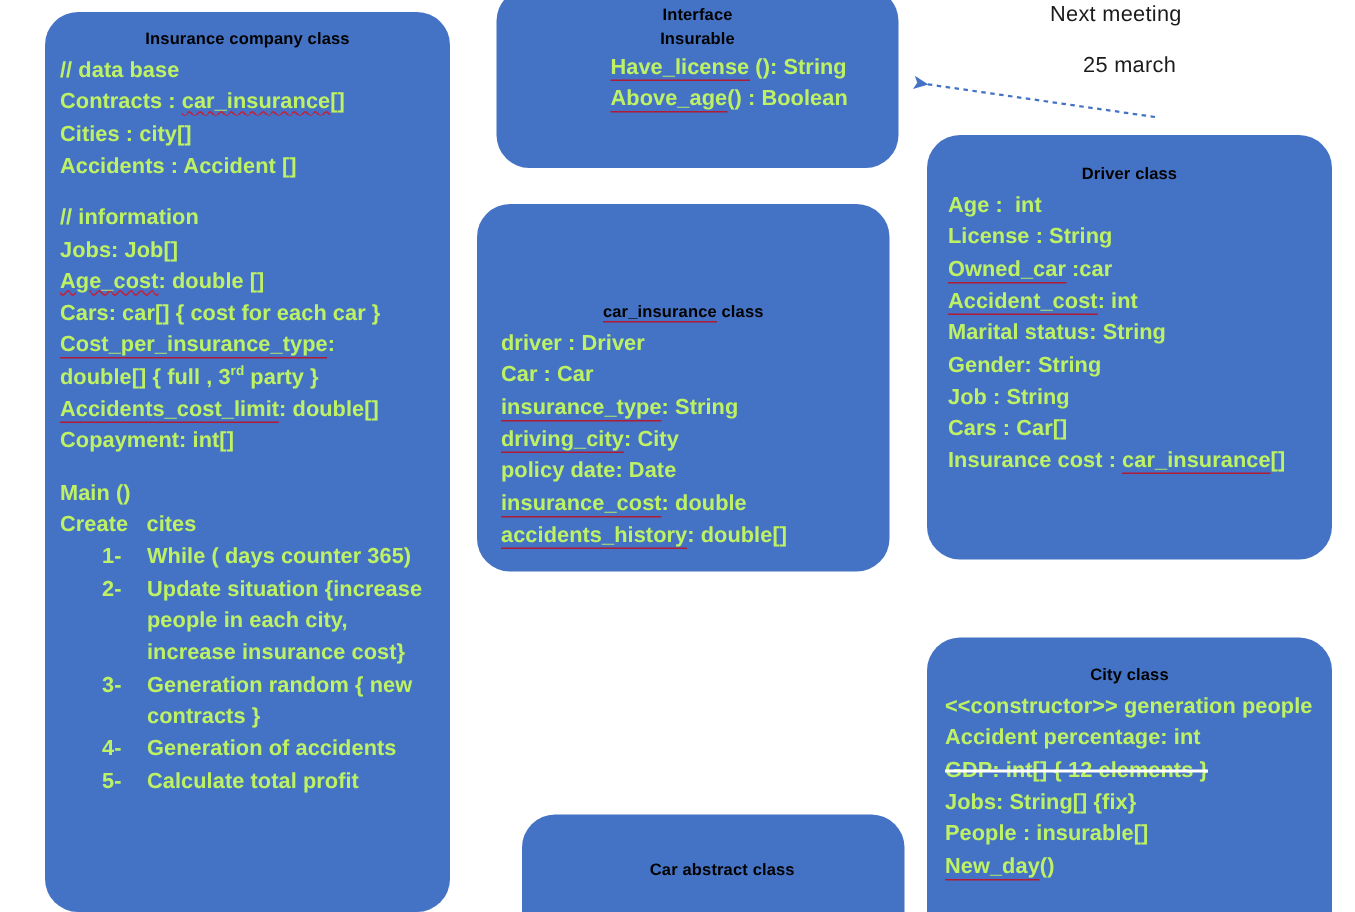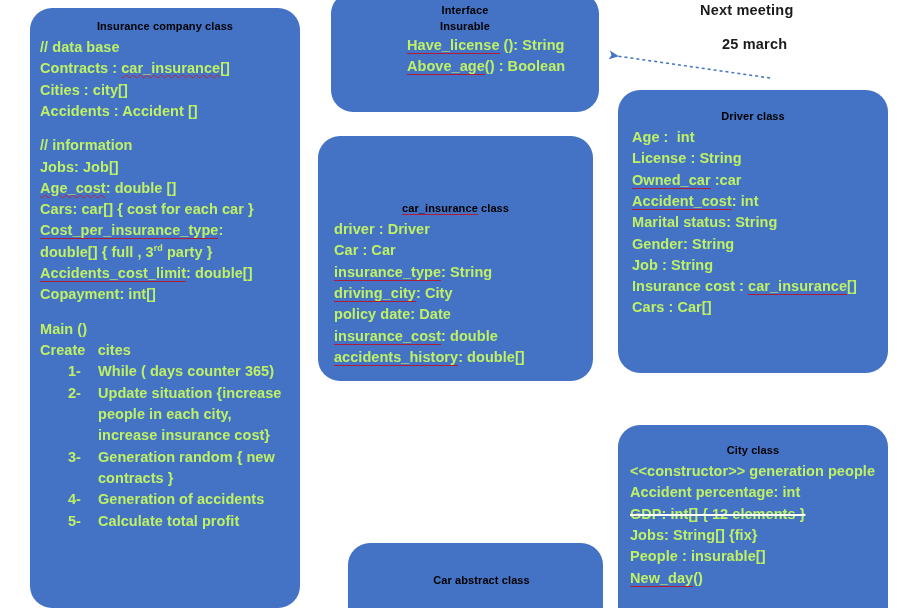--- a/index.html
+++ b/index.html
@@ -105,21 +105,21 @@
     font-weight: 600;
     line-height: 1.47;
     white-space: pre-wrap;
   }
 
   
   .note {
     position: absolute;
     color: #1b1b1b;
     font-size: 14.5px;
-    font-weight: 700;
+    font-weight: 400;
     white-space: nowrap;
     letter-spacing: 0.2px;
   }
 
   
   .connector {
     position: absolute;
     left: 0;
     top: 0;
     width: 903px;
@@ -206,22 +206,22 @@
   <div class="class-box" style="left:618px; top:90px; width:270px; height:283px;">
     <div class="box-title" style="margin-top:19px;">Driver class</div>
     <div class="box-body" style="padding:2px 8px 0 14px;">
       <div class="line">Age :  int</div>
       <div class="line">License : String</div>
       <div class="line"><span class="sqs">Owned_car</span> :car</div>
       <div class="line"><span class="sqs">Accident_cost</span>: int</div>
       <div class="line">Marital status: String</div>
       <div class="line">Gender: String</div>
       <div class="line">Job : String</div>
+      <div class="line">Cars : Car[]</div>
       <div class="line">Insurance cost : <span class="sqs">car_insurance</span>[]</div>
-      <div class="line">Cars : Car[]</div>
     </div>
   </div>
 
   <div class="class-box" style="left:618px; top:425px; width:270px; height:215px;">
     <div class="box-title" style="margin-top:18px;">City class</div>
     <div class="box-body" style="padding:2px 8px 0 12px;">
       <div class="line">&lt;&lt;constructor&gt;&gt; generation people</div>
       <div class="line">Accident percentage: int</div>
       <div class="line strike">GDP: int[] { 12 elements }</div>
       <div class="line">Jobs: String[] {fix}</div>

